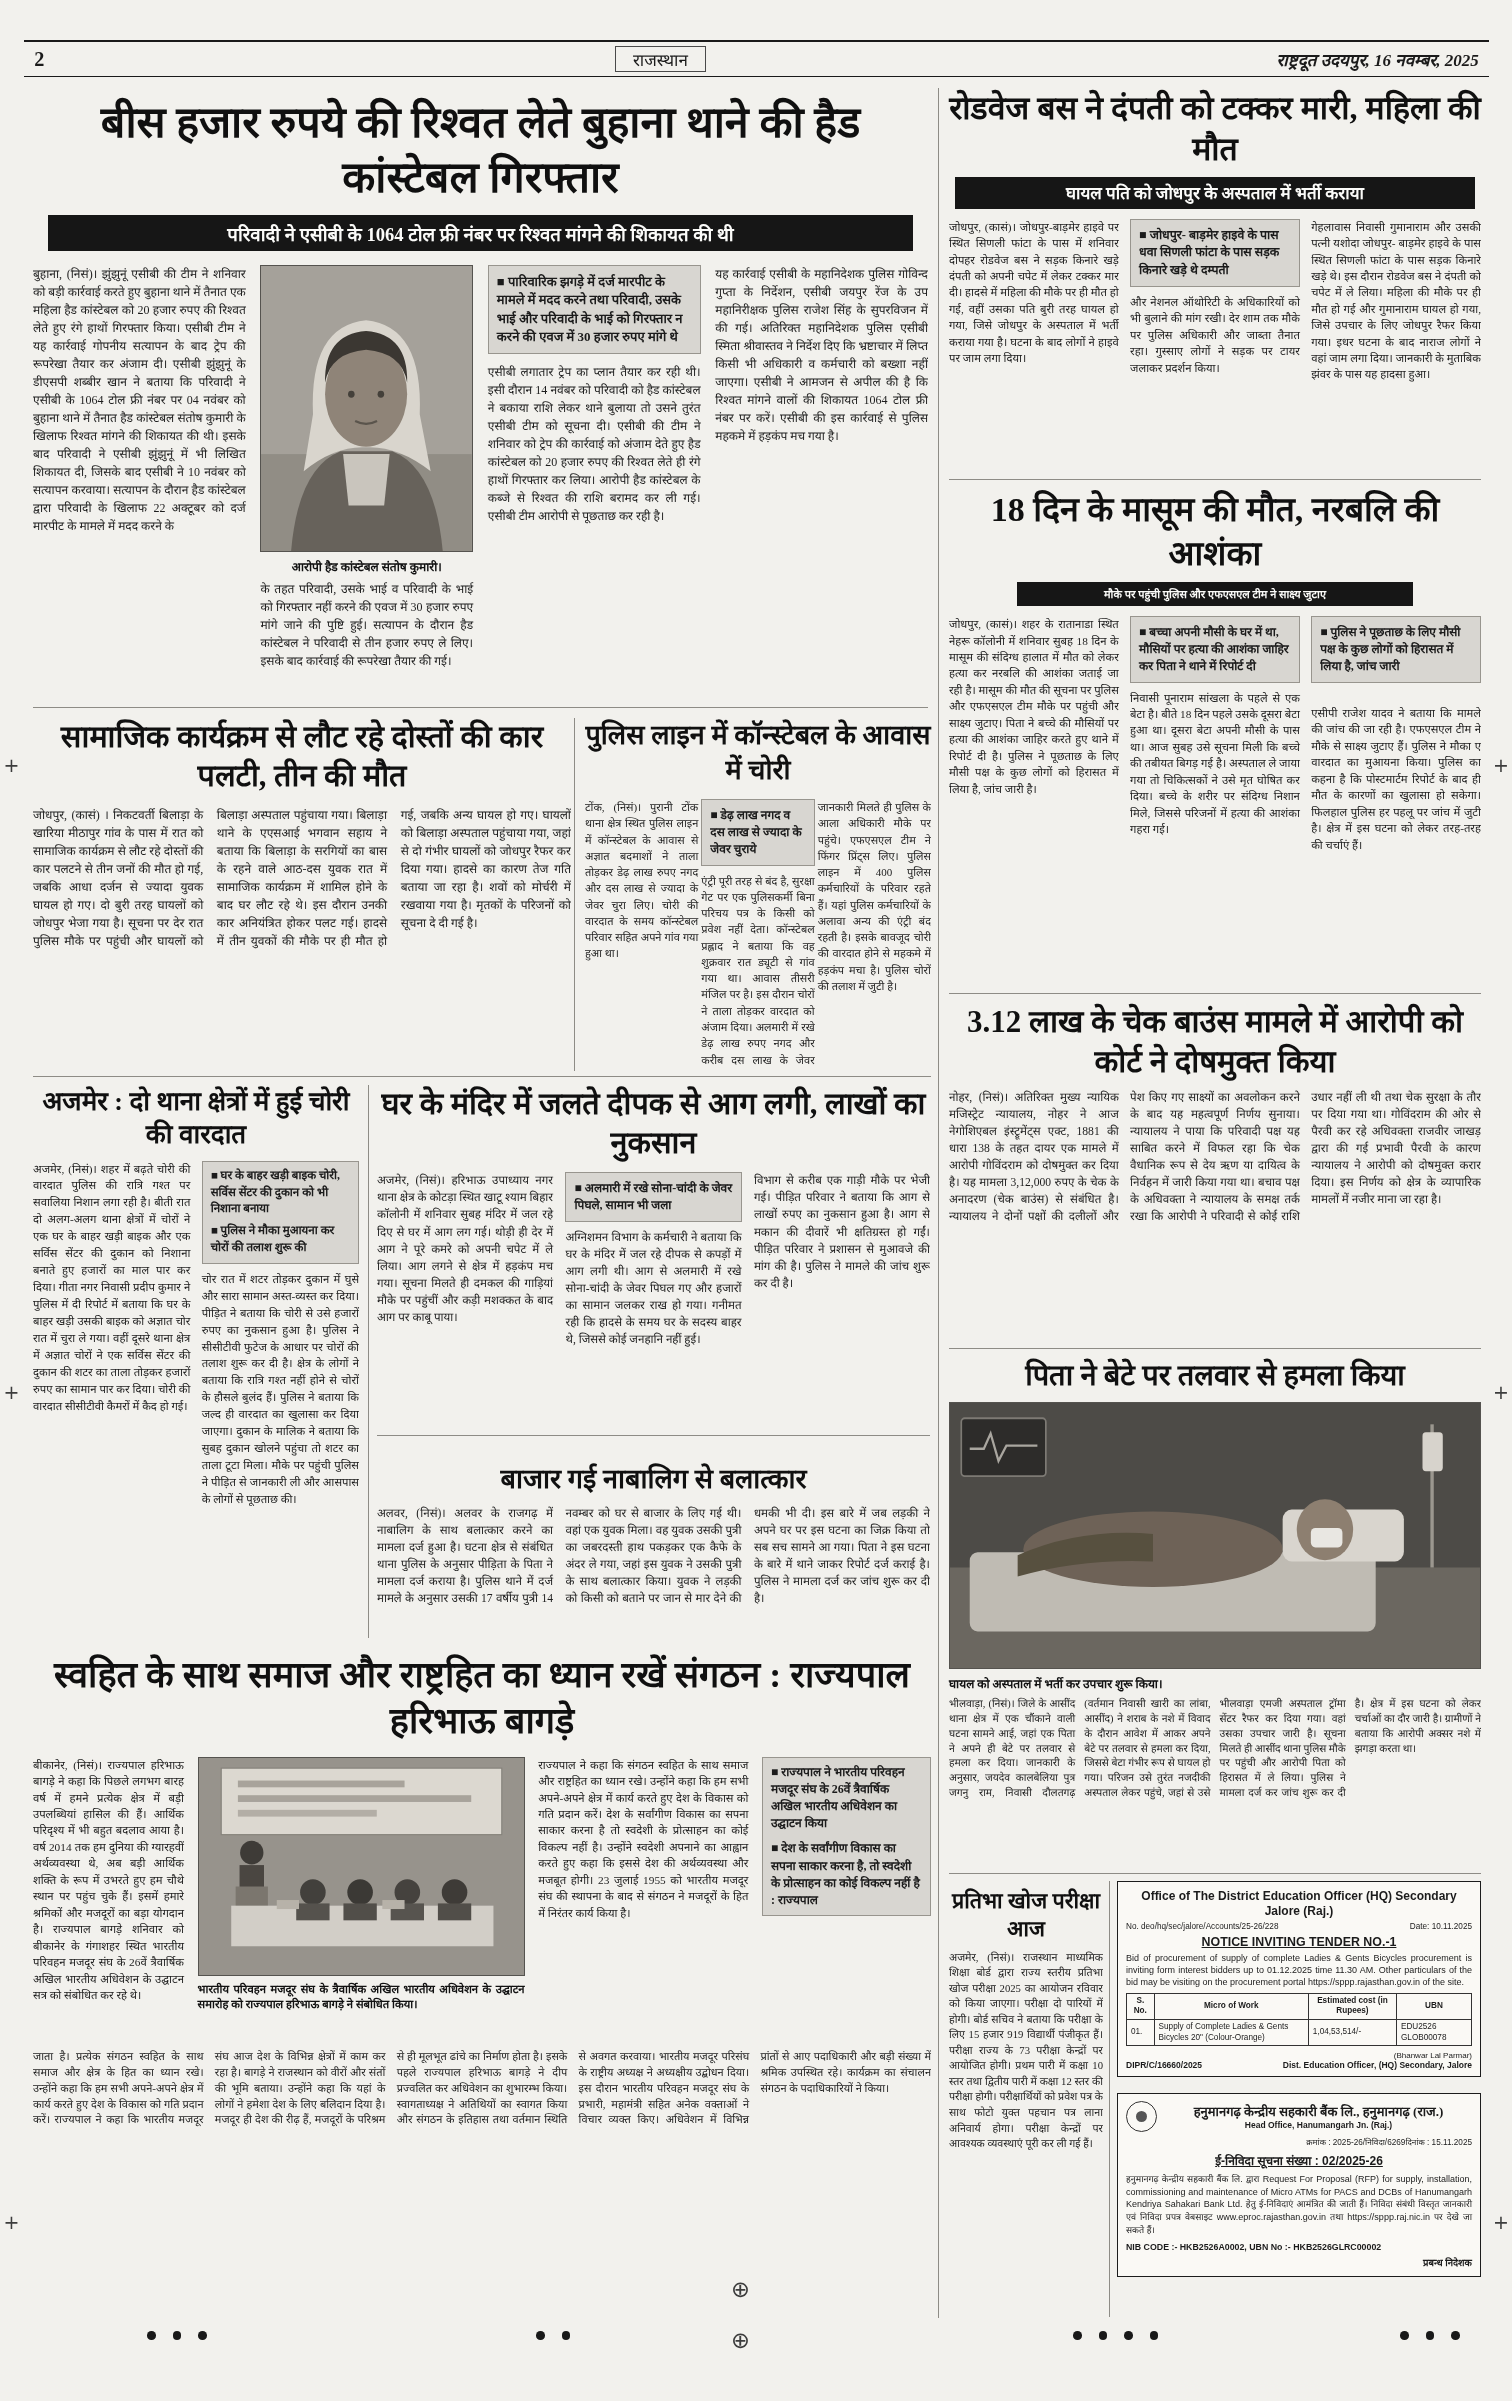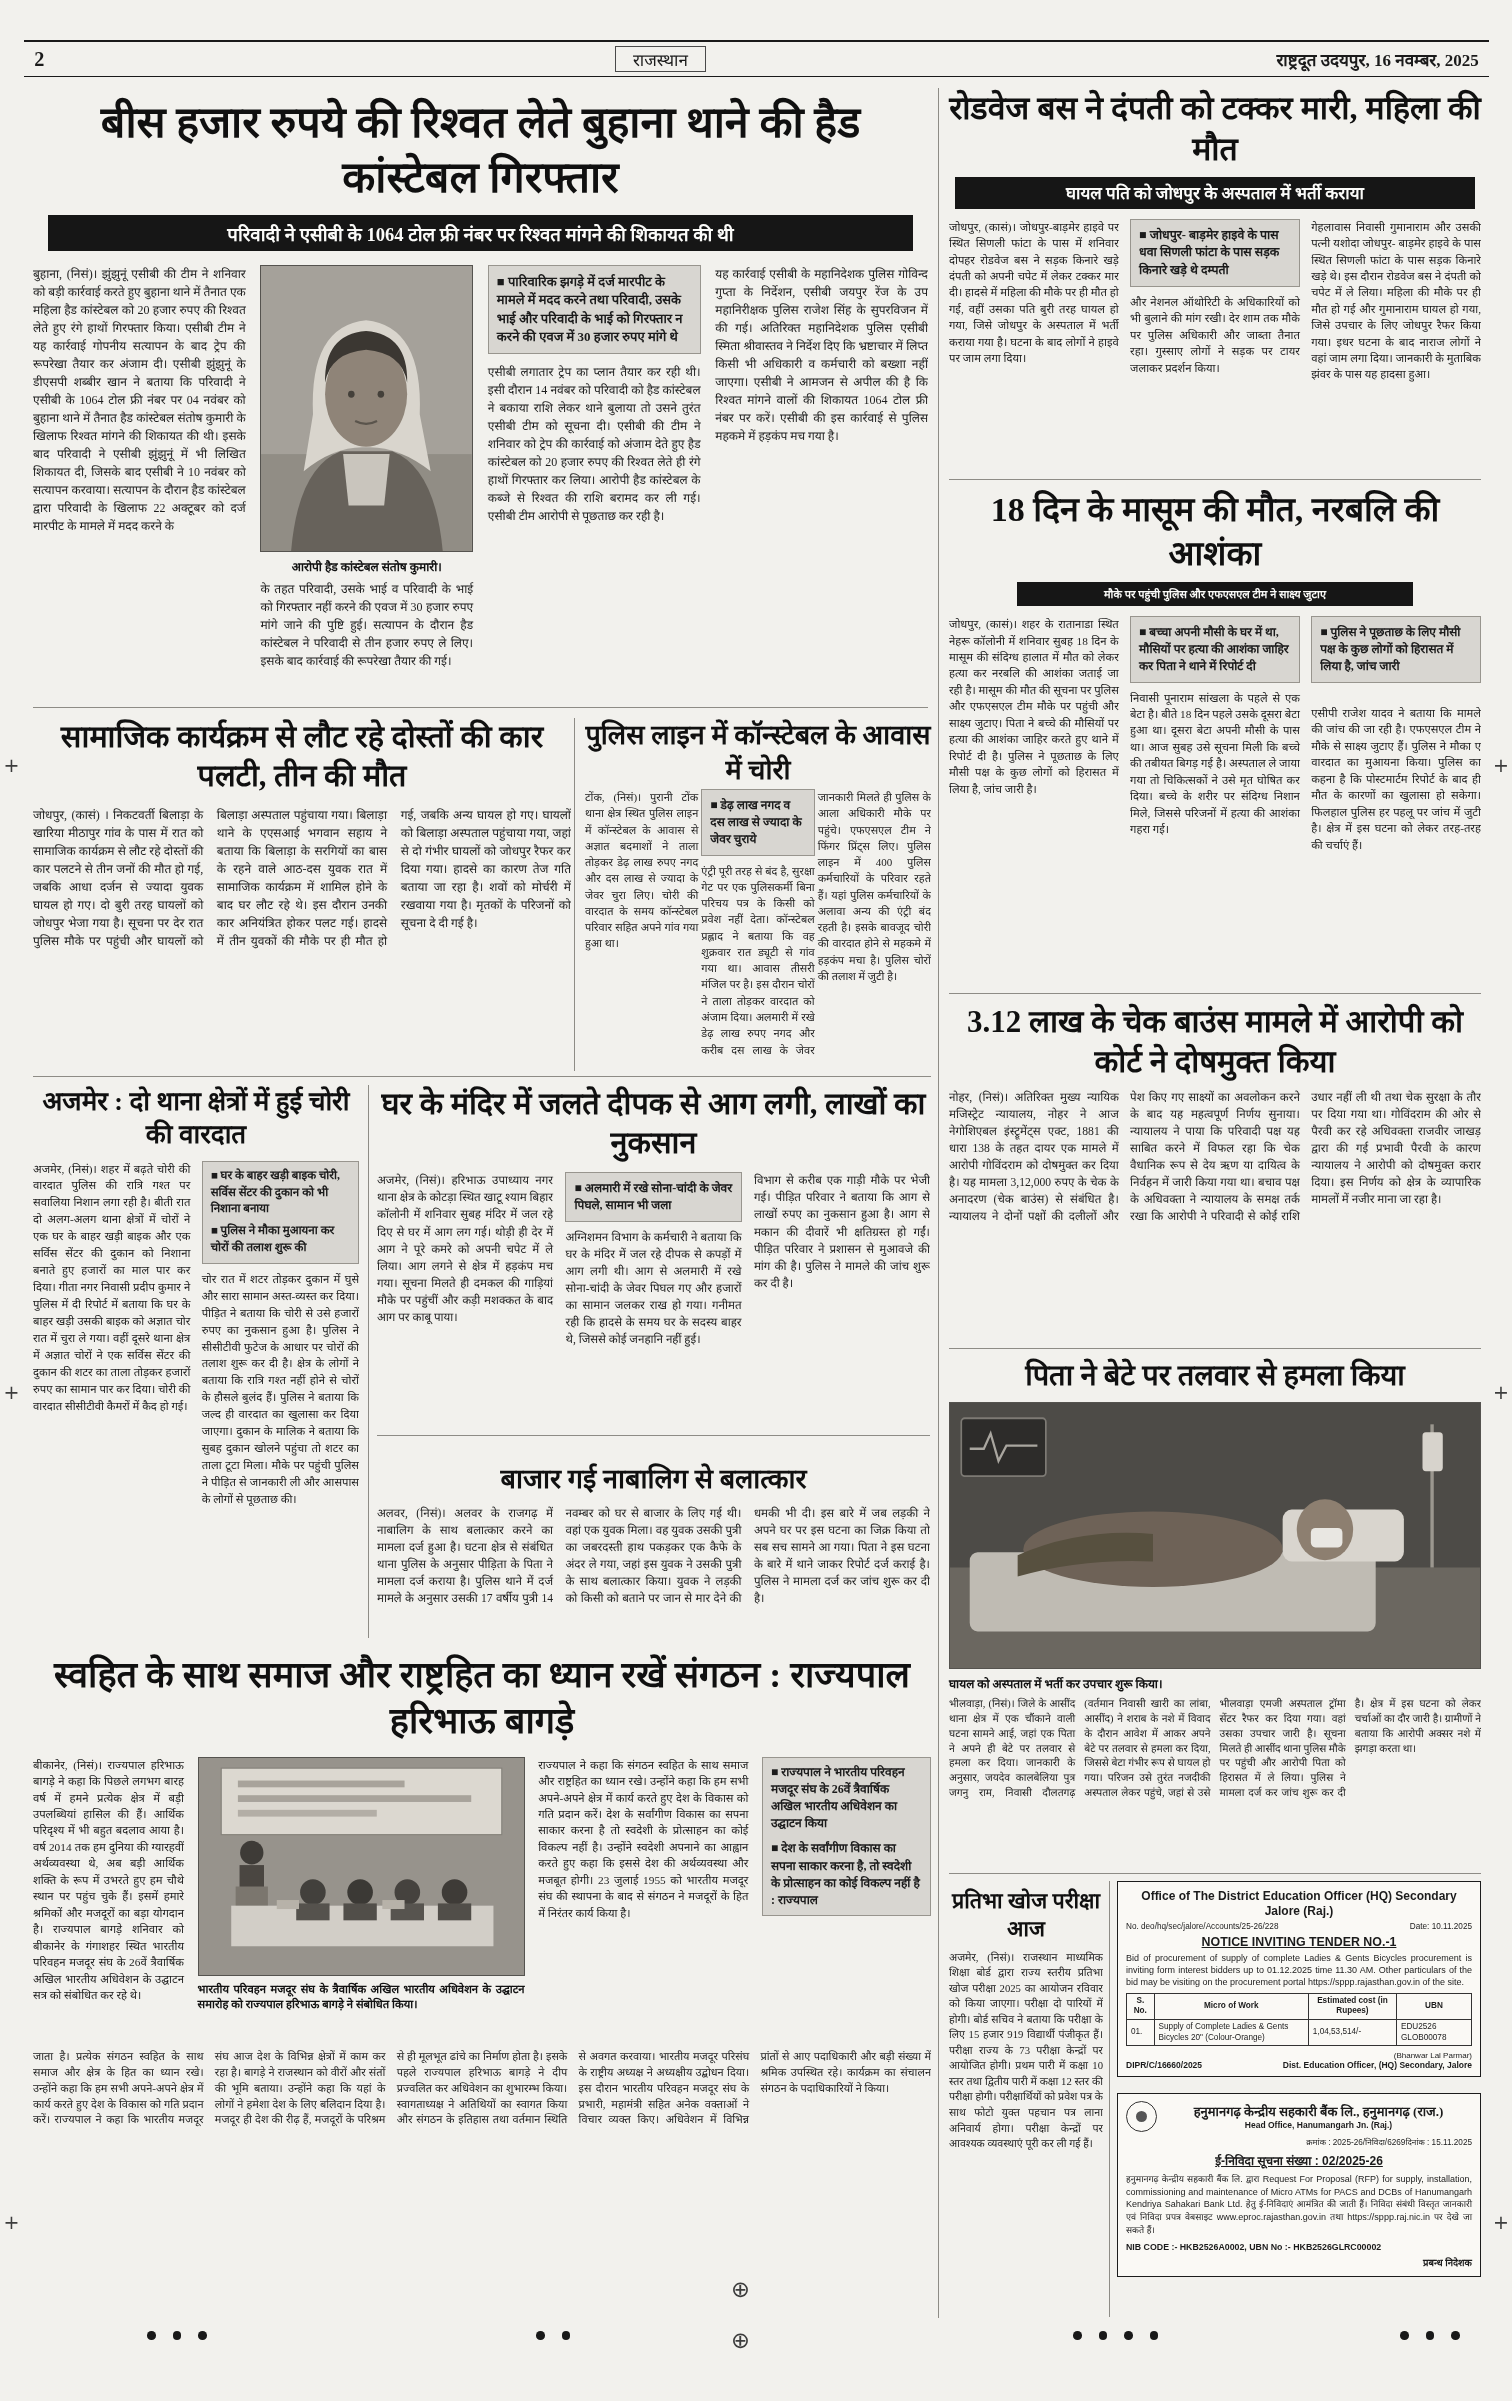--- a/index.html
+++ b/index.html
@@ -29,21 +29,21 @@
   table.tnd th{font-weight:700;text-align:center;}
 </style>
 </head>
 <body>
 
 <div id="page">
 
   <div class="abs" style="left:24px;top:40px;width:1465px;height:37px;border-top:2.3px solid #1a1a1a;border-bottom:1.1px solid #1a1a1a;display:flex;align-items:center;justify-content:space-between;padding:0 10.2px;box-sizing:border-box;">
     <span style="font-size:20.3px;font-weight:700;">2</span>
     <span style="font-size:17px;border:1.1px solid #4a4a4a;padding:0.6px 17px;">राजस्थान</span>
-    <span style="font-size:17px;font-weight:700;">राष्ट्रदूत उदयपुर, 16 नवम्बर, 2025</span>
+    <span style="font-size:17px;font-weight:700;font-style:italic;">राष्ट्रदूत उदयपुर, 16 नवम्बर, 2025</span>
   </div>
 
   <div class="vr" style="left:938px;top:88px;height:2230px;"></div>
 
   <div class="abs" style="left:33px;top:95px;width:895px;">
     <div class="h1" style="font-size:43px;padding:0 17px;">बीस हजार रुपये की रिश्वत लेते बुहाना थाने की हैड कांस्टेबल गिरफ्तार</div>
     <div class="bar-dark" style="margin:10.2px 14.7px 0;font-size:18.6px;padding:5.6px 4.5px;">परिवादी ने एसीबी के 1064 टोल फ्री नंबर पर रिश्वत मांगने की शिकायत की थी</div>
     <div class="cols" style="margin-top:13.6px;gap:14.7px;height:435px;overflow:hidden;">
       <div class="col bt" style="font-size:12px;line-height:1.5;">बुहाना, (निसं)। झुंझुनूं एसीबी की टीम ने शनिवार को बड़ी कार्रवाई करते हुए बुहाना थाने में तैनात एक महिला हैड कांस्टेबल को 20 हजार रुपए की रिश्वत लेते हुए रंगे हाथों गिरफ्तार किया। एसीबी टीम ने यह कार्रवाई गोपनीय सत्यापन के बाद ट्रेप की रूपरेखा तैयार कर अंजाम दी। एसीबी झुंझुनूं के डीएसपी शब्बीर खान ने बताया कि परिवादी ने एसीबी के 1064 टोल फ्री नंबर पर 04 नवंबर को बुहाना थाने में तैनात हैड कांस्टेबल संतोष कुमारी के खिलाफ रिश्वत मांगने की शिकायत की थी। इसके बाद परिवादी ने एसीबी झुंझुनूं में भी लिखित शिकायत दी, जिसके बाद एसीबी ने 10 नवंबर को सत्यापन करवाया। सत्यापन के दौरान हैड कांस्टेबल द्वारा परिवादी के खिलाफ 22 अक्टूबर को दर्ज मारपीट के मामले में मदद करने के</div>
       <div class="col">
@@ -78,21 +78,21 @@
 
   <div class="abs" style="left:33px;top:718px;width:538px;">
     <div class="h1" style="font-size:30.5px;">सामाजिक कार्यक्रम से लौट रहे दोस्तों की कार पलटी, तीन की मौत</div>
     <div class="bt" style="margin-top:10.2px;column-count:3;column-gap:13.6px;font-size:12px;line-height:1.5;height:192px;overflow:hidden;">जोधपुर, (कासं) । निकटवर्ती बिलाड़ा के खारिया मीठापुर गांव के पास में रात को सामाजिक कार्यक्रम से लौट रहे दोस्तों की कार पलटने से तीन जनों की मौत हो गई, जबकि आधा दर्जन से ज्यादा युवक घायल हो गए। दो बुरी तरह घायलों को जोधपुर भेजा गया है। सूचना पर देर रात पुलिस मौके पर पहुंची और घायलों को बिलाड़ा अस्पताल पहुंचाया गया। बिलाड़ा थाने के एएसआई भगवान सहाय ने बताया कि बिलाड़ा के सरगियों का बास के रहने वाले आठ-दस युवक रात में सामाजिक कार्यक्रम में शामिल होने के बाद घर लौट रहे थे। इस दौरान उनकी कार अनियंत्रित होकर पलट गई। हादसे में तीन युवकों की मौके पर ही मौत हो गई, जबकि अन्य घायल हो गए। घायलों को बिलाड़ा अस्पताल पहुंचाया गया, जहां से दो गंभीर घायलों को जोधपुर रैफर कर दिया गया। हादसे का कारण तेज गति बताया जा रहा है। शवों को मोर्चरी में रखवाया गया है। मृतकों के परिजनों को सूचना दे दी गई है।</div>
   </div>
 
   <div class="vr" style="left:574px;top:718px;height:353px;"></div>
 
   <div class="abs" style="left:585px;top:718px;width:346px;">
     <div class="h1" style="font-size:27px;">पुलिस लाइन में कॉन्स्टेबल के आवास में चोरी</div>
-    <div class="cols" style="margin-top:2px;gap:3px;height:271px;overflow:hidden;">
+    <div class="cols" style="margin-top:12px;gap:3px;height:271px;overflow:hidden;">
       <div class="col bt" style="font-size:11px;line-height:1.48;">टोंक, (निसं)। पुरानी टोंक थाना क्षेत्र स्थित पुलिस लाइन में कॉन्स्टेबल के आवास से अज्ञात बदमाशों ने ताला तोड़कर डेढ़ लाख रुपए नगद और दस लाख से ज्यादा के जेवर चुरा लिए। चोरी की वारदात के समय कॉन्स्टेबल परिवार सहित अपने गांव गया हुआ था।</div>
       <div class="col">
         <div class="inset" style="font-size:12px;margin-bottom:6.8px;">
           <span class="inset-item">डेढ़ लाख नगद व दस लाख से ज्यादा के जेवर चुराये</span>
         </div>
         <div class="bt" style="font-size:11px;line-height:1.48;">एंट्री पूरी तरह से बंद है, सुरक्षा गेट पर एक पुलिसकर्मी बिना परिचय पत्र के किसी को प्रवेश नहीं देता। कॉन्स्टेबल प्रह्लाद ने बताया कि वह शुक्रवार रात ड्यूटी से गांव गया था। आवास तीसरी मंजिल पर है। इस दौरान चोरों ने ताला तोड़कर वारदात को अंजाम दिया। अलमारी में रखे डेढ़ लाख रुपए नगद और करीब दस लाख के जेवर गायब मिले।</div>
       </div>
       <div class="col bt" style="font-size:11px;line-height:1.48;">जानकारी मिलते ही पुलिस के आला अधिकारी मौके पर पहुंचे। एफएसएल टीम ने फिंगर प्रिंट्स लिए। पुलिस लाइन में 400 पुलिस कर्मचारियों के परिवार रहते हैं। यहां पुलिस कर्मचारियों के अलावा अन्य की एंट्री बंद रहती है। इसके बावजूद चोरी की वारदात होने से महकमे में हड़कंप मचा है। पुलिस चोरों की तलाश में जुटी है।</div>
     </div>
   </div>

